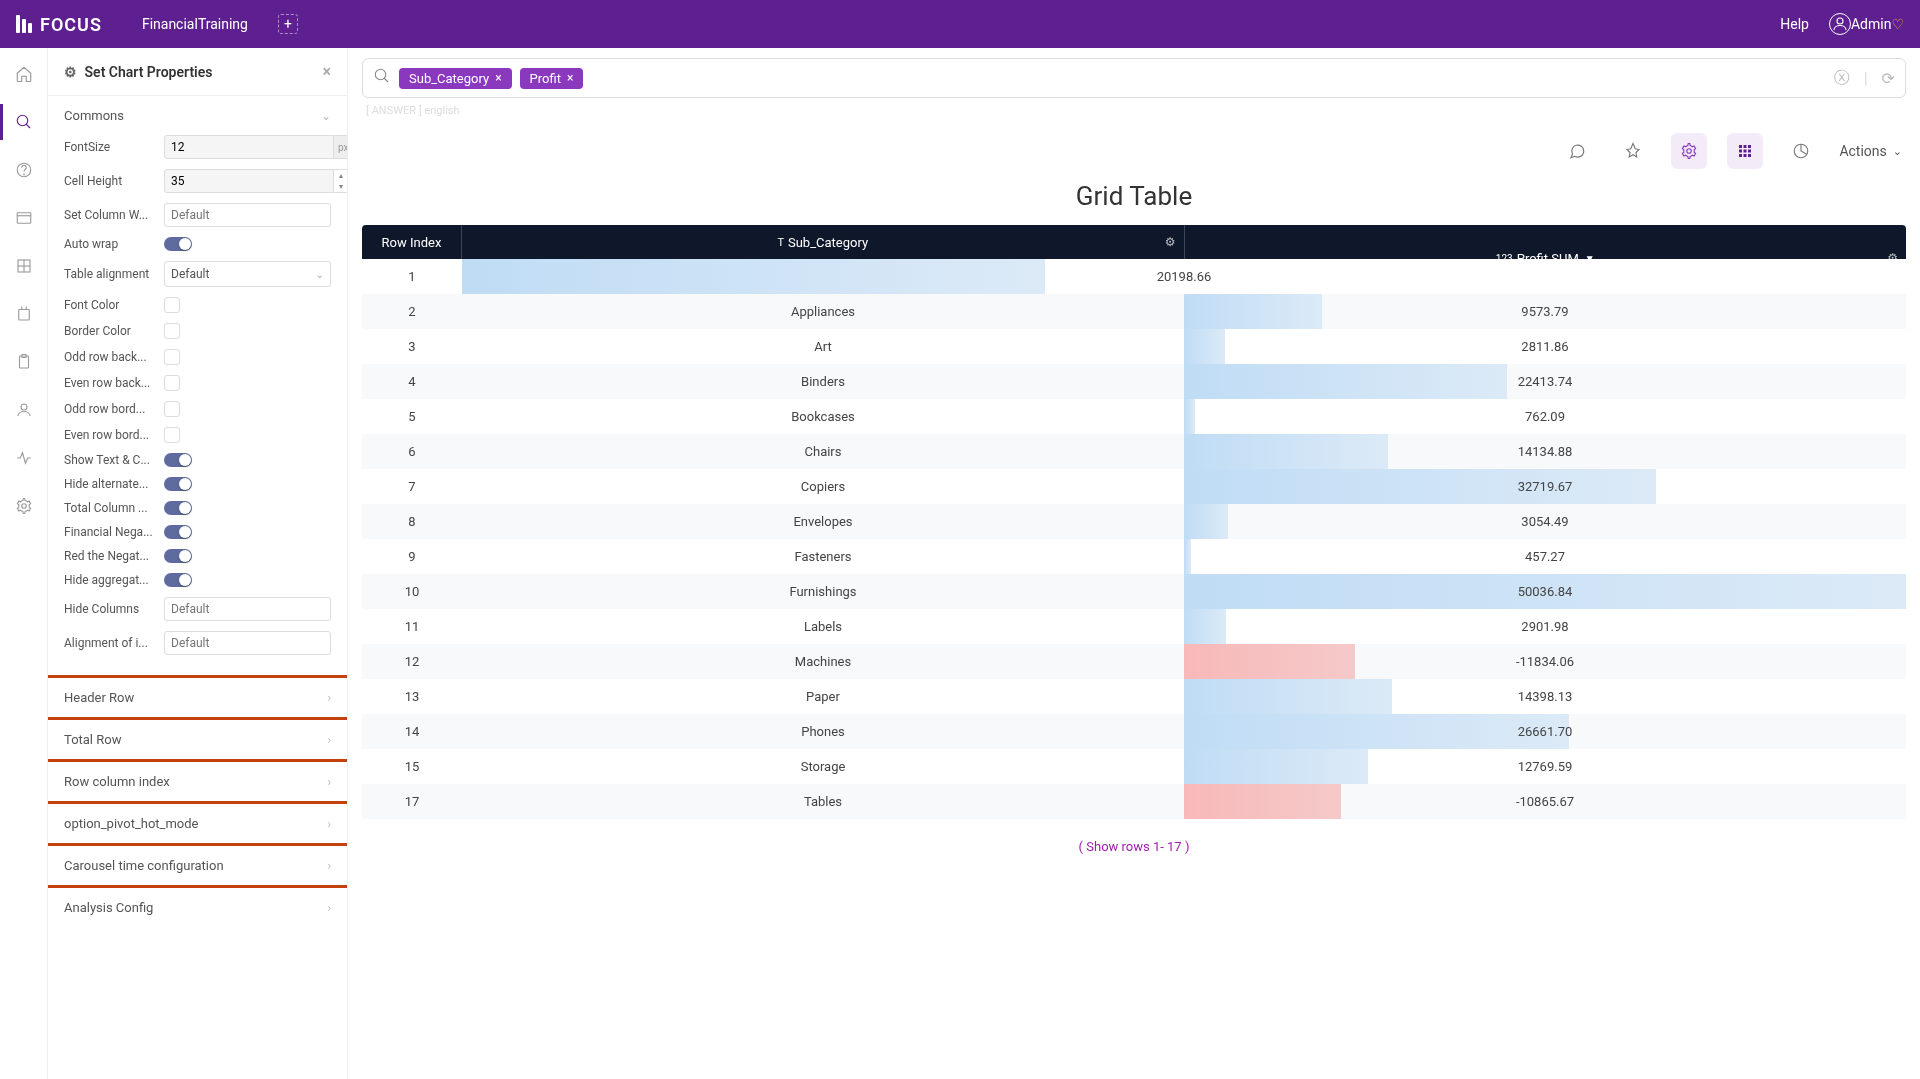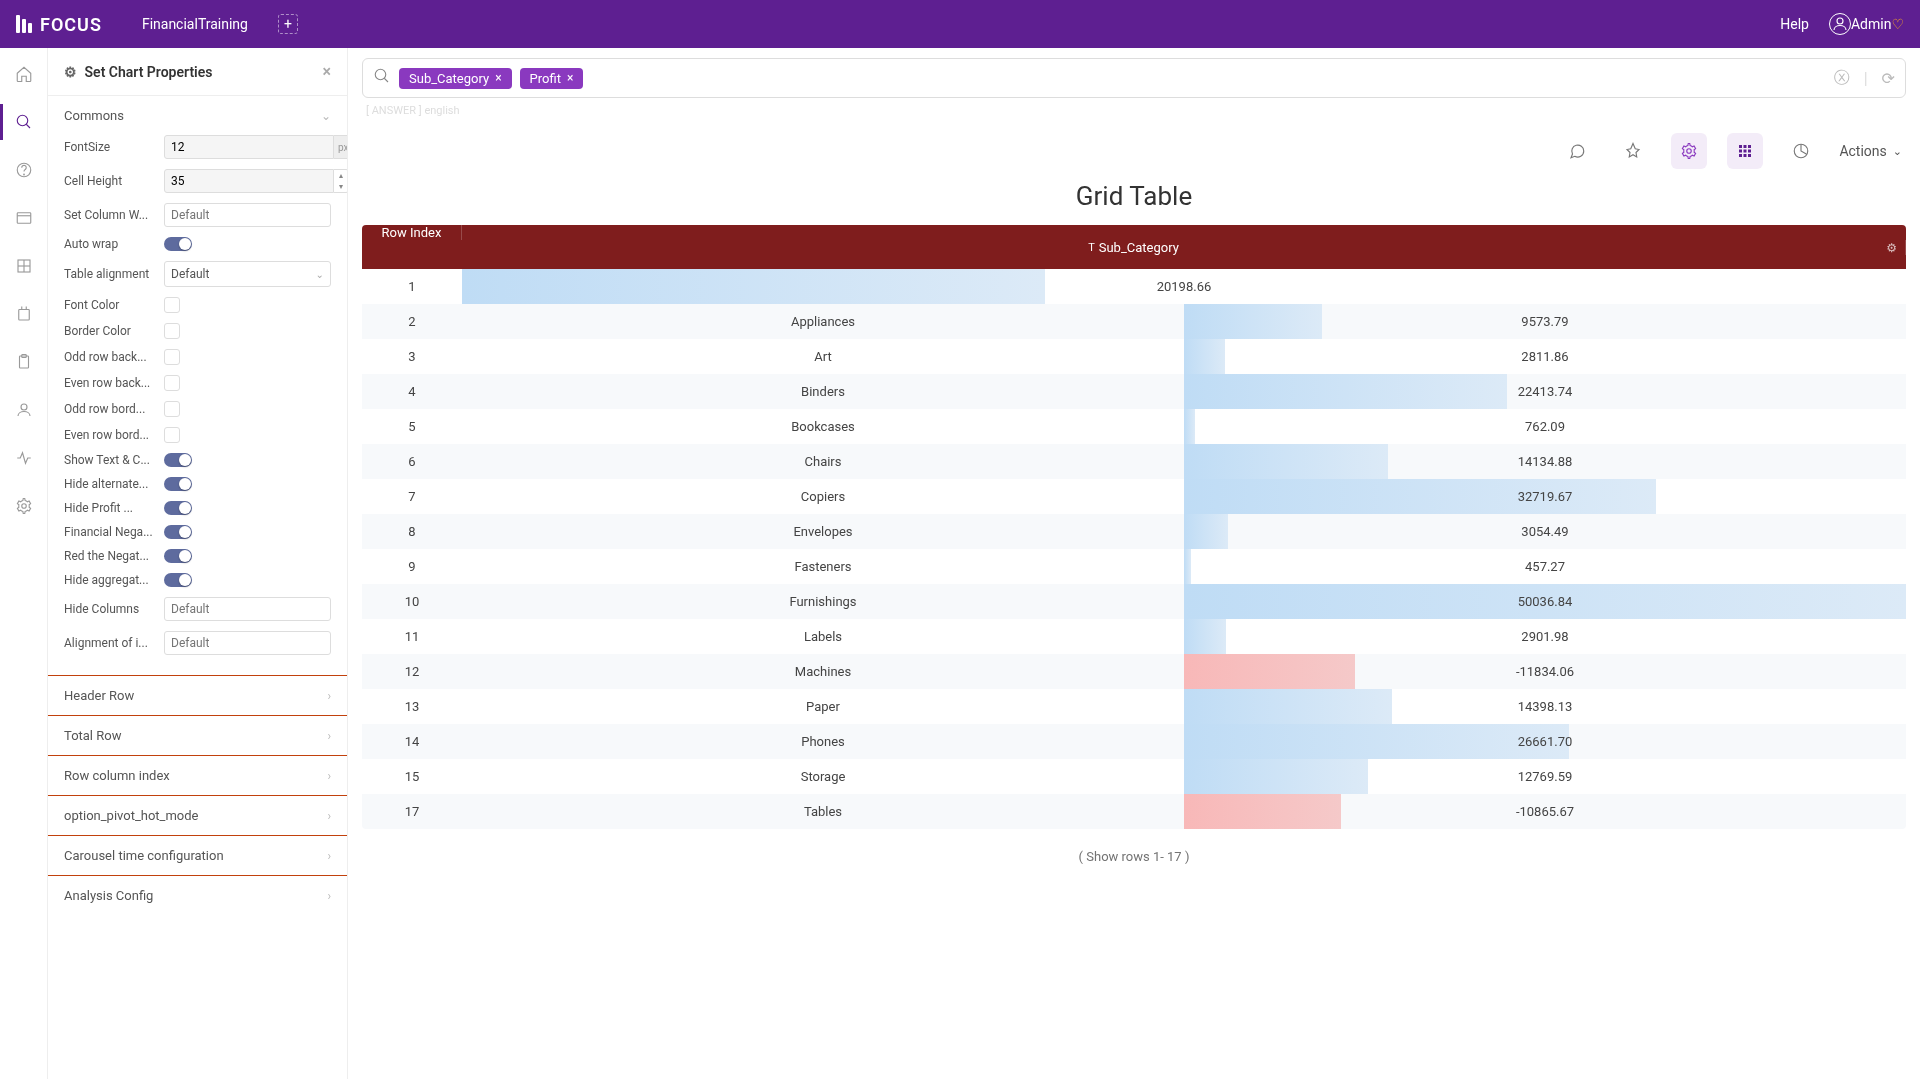--- a/index.html
+++ b/index.html
@@ -44,21 +44,21 @@
 .num-unit { background: #eee; border: 1px solid #ddd; border-left: none; padding: 0 4px; font-size: 10px; color: #999; display: flex; align-items: center; }
 .num-step { display: flex; flex-direction: column; border: 1px solid #ddd; border-left: none; border-radius: 0 3px 3px 0; }
 .num-step span { font-size: 8px; width: 14px; text-align: center; cursor: pointer; color: #888; line-height: 11px; }
 .text-input { width: 100%; height: 24px; border: 1px solid #ddd; border-radius: 3px; padding: 0 6px; font-size: 12px; }
 .select-ctrl { width: 100%; height: 26px; border: 1px solid #ddd; border-radius: 3px; padding: 0 6px; font-size: 12px; background: #fff; display: flex; align-items: center; justify-content: space-between; cursor: pointer; }
 .toggle { width: 28px; height: 14px; background: #ccc; border-radius: 7px; position: relative; cursor: pointer; }
 .toggle::after { content: ''; position: absolute; width: 12px; height: 12px; background: #fff; border-radius: 50%; top: 1px; left: 1px; transition: left 0.2s; box-shadow: 0 1px 2px rgba(0,0,0,0.3); }
 .toggle.on { background: #5e6b9e; }
 .toggle.on::after { left: 15px; }
 .color-swatch { width: 16px; height: 16px; border: 1px solid #ddd; border-radius: 3px; background: #fff; cursor: pointer; }
-.other-sections .section-head { border-top: 1px solid #c2410c; justify-content: center; }
+.other-sections .section-head { border-top: 3px solid #c2410c; justify-content: center; }
 
 
 .content { flex: 1; display: flex; flex-direction: column; padding: 10px 14px 0 14px; }
 .search-row { border: 1px solid #ddd; border-radius: 6px; height: 40px; display: flex; align-items: center; padding: 0 10px; gap: 8px; }
 .search-icon { color: #888; }
 .chip { background: #8a39bf; color: #fff; padding: 3px 10px; border-radius: 4px; font-size: 13px; display: flex; align-items: center; gap: 6px; }
 .chip .x { cursor: pointer; font-size: 12px; }
 .search-row-right { margin-left: auto; display: flex; align-items: center; gap: 14px; color: #bbb; }
 .search-row-right span { cursor: pointer; }
 .meta-row { font-size: 11px; color: #bbb; padding: 6px 4px 0 4px; }
@@ -66,39 +66,39 @@
 .toolbar-row { display: flex; align-items: center; padding: 16px 4px 8px 4px; gap: 10px; }
 .toolbar-right { margin-left: auto; display: flex; align-items: center; gap: 20px; }
 .tb-icon { width: 36px; height: 36px; display: flex; align-items: center; justify-content: center; color: #777; cursor: pointer; border-radius: 6px; }
 .tb-icon.active-gear { background: #f3ecf8; color: #8a39bf; }
 .tb-icon.active-grid { background: #f3ecf8; color: #5e1f91; }
 .actions-btn { display: flex; align-items: center; gap: 6px; font-size: 14px; color: #555; cursor: pointer; }
 .title { text-align: center; font-size: 26px; font-weight: 400; color: #333; padding: 4px 0 14px 0; }
 
 
 .grid-wrap { border-radius: 4px; overflow: hidden; }
-.grid-header { display: flex; background: #7f1d1d; color: #fff; font-size: 13px; height: 44px; flex-direction: column; }
+.grid-header { display: flex; background: #0f172a; color: #fff; font-size: 13px; height: 34px; }
 .gh-cell { display: flex; align-items: center; justify-content: center; position: relative; border-right: 1px solid rgba(255,255,255,0.2); }
 .gh-cell:last-child { border-right: none; margin-top: 32px; }
 .gh-cell .cfg { position: absolute; right: 8px; color: rgba(255,255,255,0.7); font-size: 12px; cursor: pointer; }
 .gh-cell .sort { margin-left: 6px; font-size: 10px; }
 .col-idx { width: 100px; justify-content: center; }
 .col-cat { flex: 1; }
 .col-val { flex: 1; }
 .grid-body { }
 .grid-row { display: flex; height: 35px; font-size: 13px; color: #444; align-items: stretch; }
 .grid-row:nth-child(even) { background: #f7f9fb; }
 .gc-idx { width: 100px; display: flex; align-items: center; justify-content: center; }
 .gc-cat { flex: 1; display: flex; align-items: center; justify-content: center; }
 .gc-val { flex: 1; position: relative; display: flex; align-items: center; justify-content: center; }
 .bar-bg { position: absolute; left: 0; top: 0; bottom: 0; }
 .bar-pos { background: linear-gradient(to right, #bfdcf5, #dceaf7); }
 .bar-neg { background: linear-gradient(to right, #f8b8b8, #f5c9c9); }
 .gc-val-text { position: relative; z-index: 1; }
-.show-rows { text-align: center; font-size: 13px; color: #737373; padding: 20px 0; }
+.show-rows { text-align: center; font-size: 13px; color: #a21caf; padding: 20px 0; }
 
 svg { width: 18px; height: 18px; }
 </style>
 </head>
 <body>
 
 <div class="topbar">
   <div class="logo">
     <div class="logo-icon">
         <span></span>
@@ -283,21 +283,21 @@
             <div class="toggle on"></div>
           </div>
         </div>
       <div class="prop-row">
           <div class="prop-label">Hide alternate...</div>
           <div class="prop-control">
             <div class="toggle on"></div>
           </div>
         </div>
       <div class="prop-row">
-          <div class="prop-label">Hide Profit ...</div>
+          <div class="prop-label">Total Column ...</div>
           <div class="prop-control">
             <div class="toggle on"></div>
           </div>
         </div>
       <div class="prop-row">
           <div class="prop-label">Financial Nega...</div>
           <div class="prop-control">
             <div class="toggle on"></div>
           </div>
         </div>

